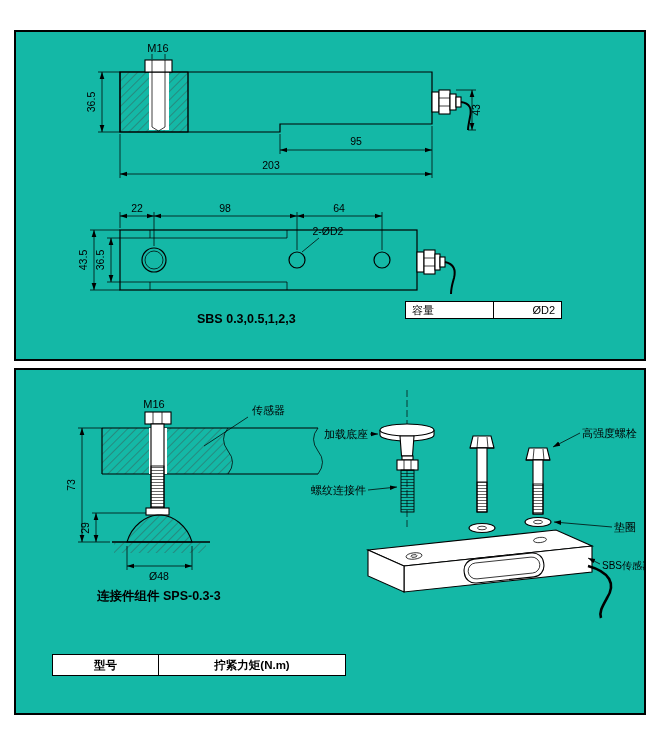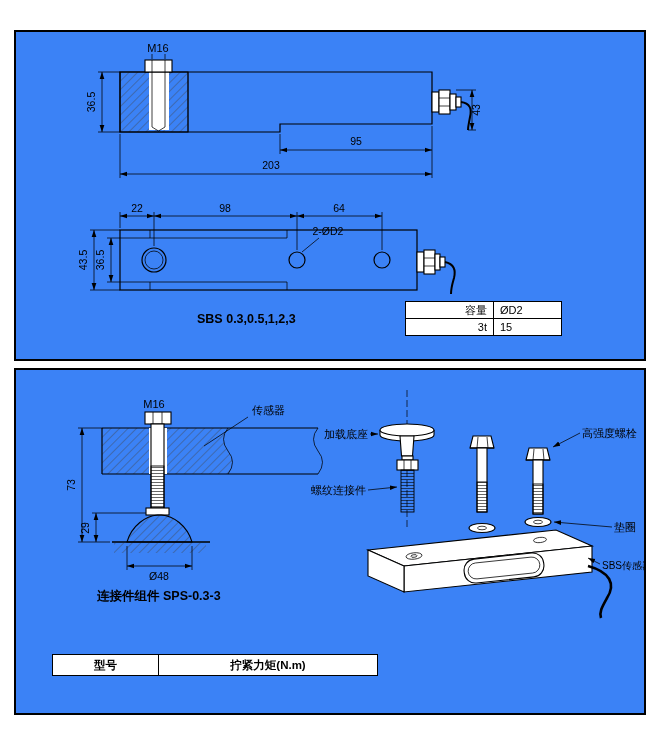--- a/index.html
+++ b/index.html
@@ -1,39 +1,39 @@
 <!DOCTYPE html>
 <html><head>
 <meta charset="utf-8">
 <style>
   * { margin:0; padding:0; box-sizing:border-box; }
   html,body { width:661px; height:729px; background:#ffffff;
     font-family:"Liberation Sans","DejaVu Sans",sans-serif; }
   body { position:relative; }
-  .panel { position:absolute; left:14px; width:632px; border:2px solid #000; background:#3b82f6; }
+  .panel { position:absolute; left:14px; width:632px; border:2px solid #000; background:#14b8a6; }
   #panel-top { top:30px; height:331px; }
   #panel-bottom { top:368px; height:347px; }
   svg { display:block; }
   svg text { font-family:"Liberation Sans","DejaVu Sans",sans-serif; font-size:10.5px; fill:#000; }
   text.cap { font-size:12.5px; font-weight:bold; }
   text.cn  { font-size:11px; }
   text.cns { font-size:10px; }
   .ol   { fill:none; stroke:#000; stroke-width:1.2; }
   .thin { fill:none; stroke:#000; stroke-width:0.75; }
   .diml { fill:none; stroke:#000; stroke-width:0.75; }
   .wfill{ fill:#fff; stroke:#000; stroke-width:1.1; }
   table.dtable { position:absolute; border-collapse:collapse; font-size:11px; background:#fff; }
   table.dtable td { border:1.2px solid #000; padding:0 6px; }
   #spec-table td { height:17px; }
-  #spec-table td.c1 { width:88px; text-align:right; }
-  #spec-table td.c2 { width:68px; text-align:left; }
+  #spec-table td.c1 { width:88px; text-align:left; }
+  #spec-table td.c2 { width:68px; text-align:right; }
   #torque-table { font-size:11.5px; }
   #torque-table td { height:21px; text-align:center;margin-left:38px; }
   #torque-table td.c1 { width:106px; }
-  #torque-table td.c2 { width:219px; }
+  #torque-table td.c2 { width:187px; }
   #torque-table tr.hdr td { font-weight:bold; }
 </style>
 </head>
 <body>
 
 <div class="panel" id="panel-top">
   <svg width="628" height="327" viewBox="0 0 628 327">
     <defs>
       <pattern id="hA" width="6" height="6" patternUnits="userSpaceOnUse" patternTransform="rotate(45)">
         <line x1="0" y1="0" x2="0" y2="6" stroke="#444" stroke-width="0.8"></line>
@@ -160,24 +160,20 @@
     </g>
 
     <text class="cap" x="181" y="291">SBS 0.3,0.5,1,2,3</text>
   </svg>
 
   <table class="dtable" id="spec-table" style="left:389px; top:269px;">
     <tbody>
         <tr>
       <td class="c1">容量</td>
       <td class="c2">ØD2</td>
-    </tr>
-    <tr>
-      <td class="c1">3t</td>
-      <td class="c2">15</td>
     </tr>
   </tbody>
     </table>
 </div>
 
 <div class="panel" id="panel-bottom">
   <svg width="628" height="343" viewBox="0 0 628 343">
     <defs>
       <pattern id="hB" width="6" height="6" patternUnits="userSpaceOnUse" patternTransform="rotate(45)">
         <line x1="0" y1="0" x2="0" y2="6" stroke="#444" stroke-width="0.8"></line>

